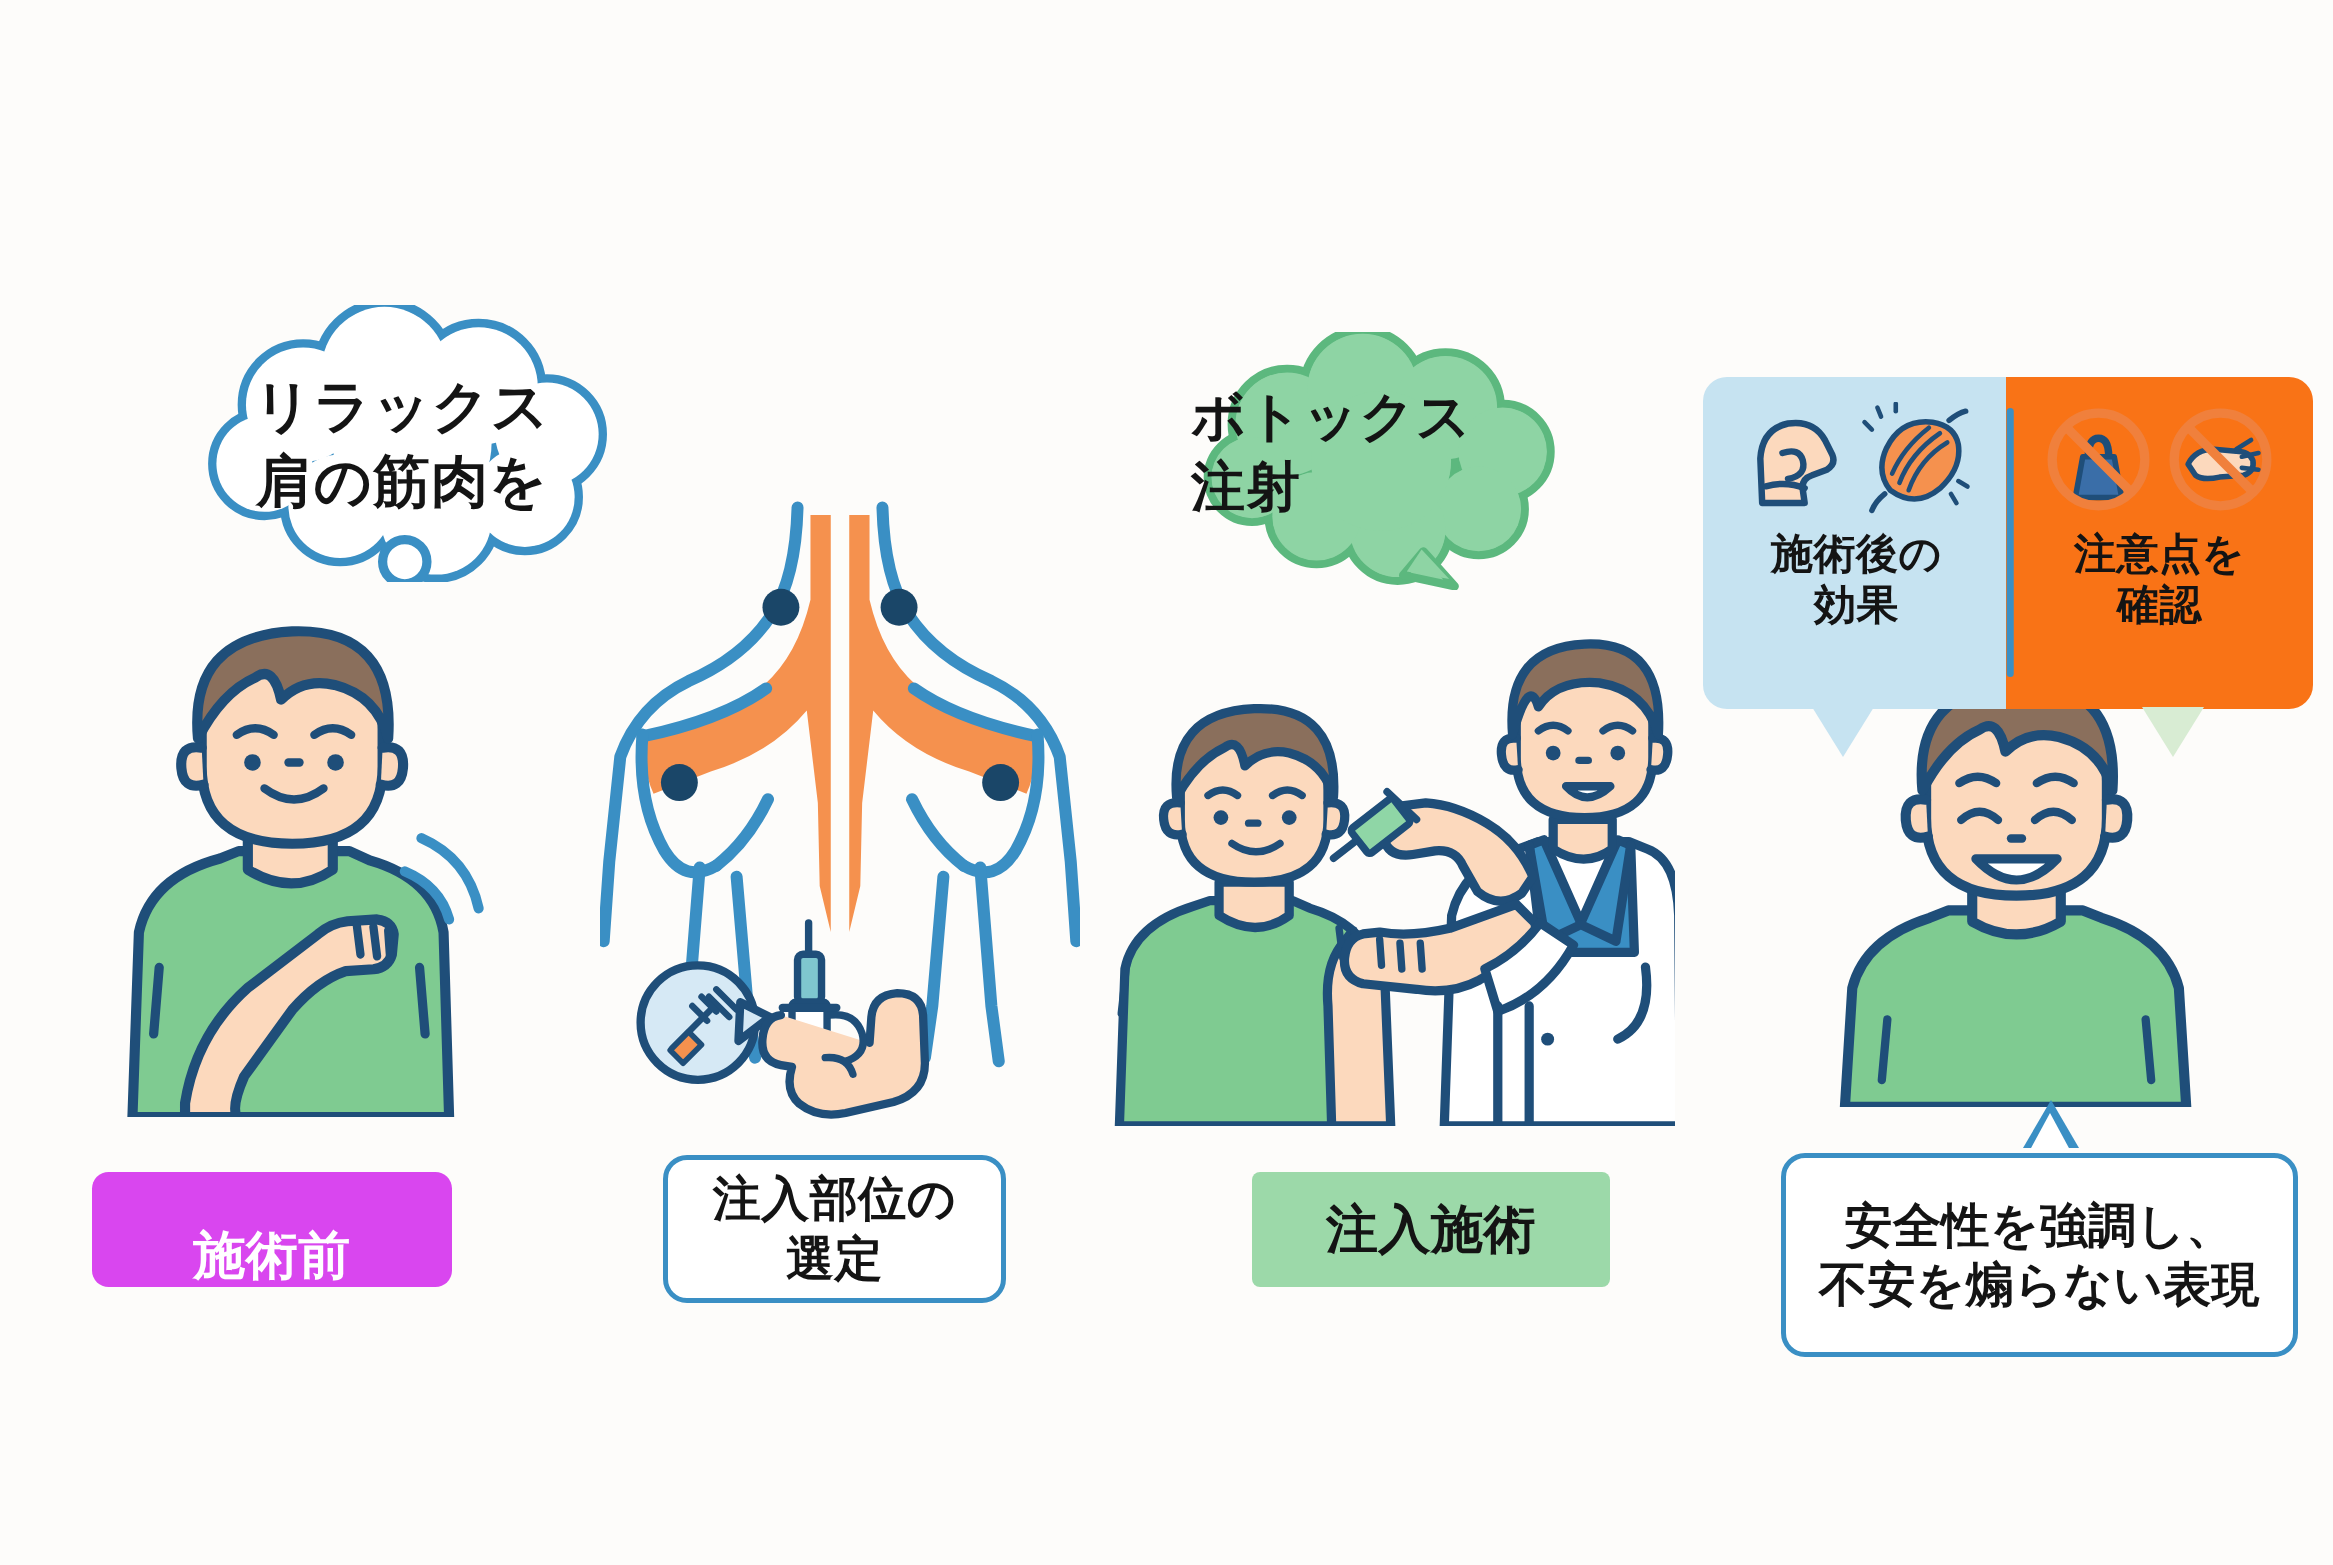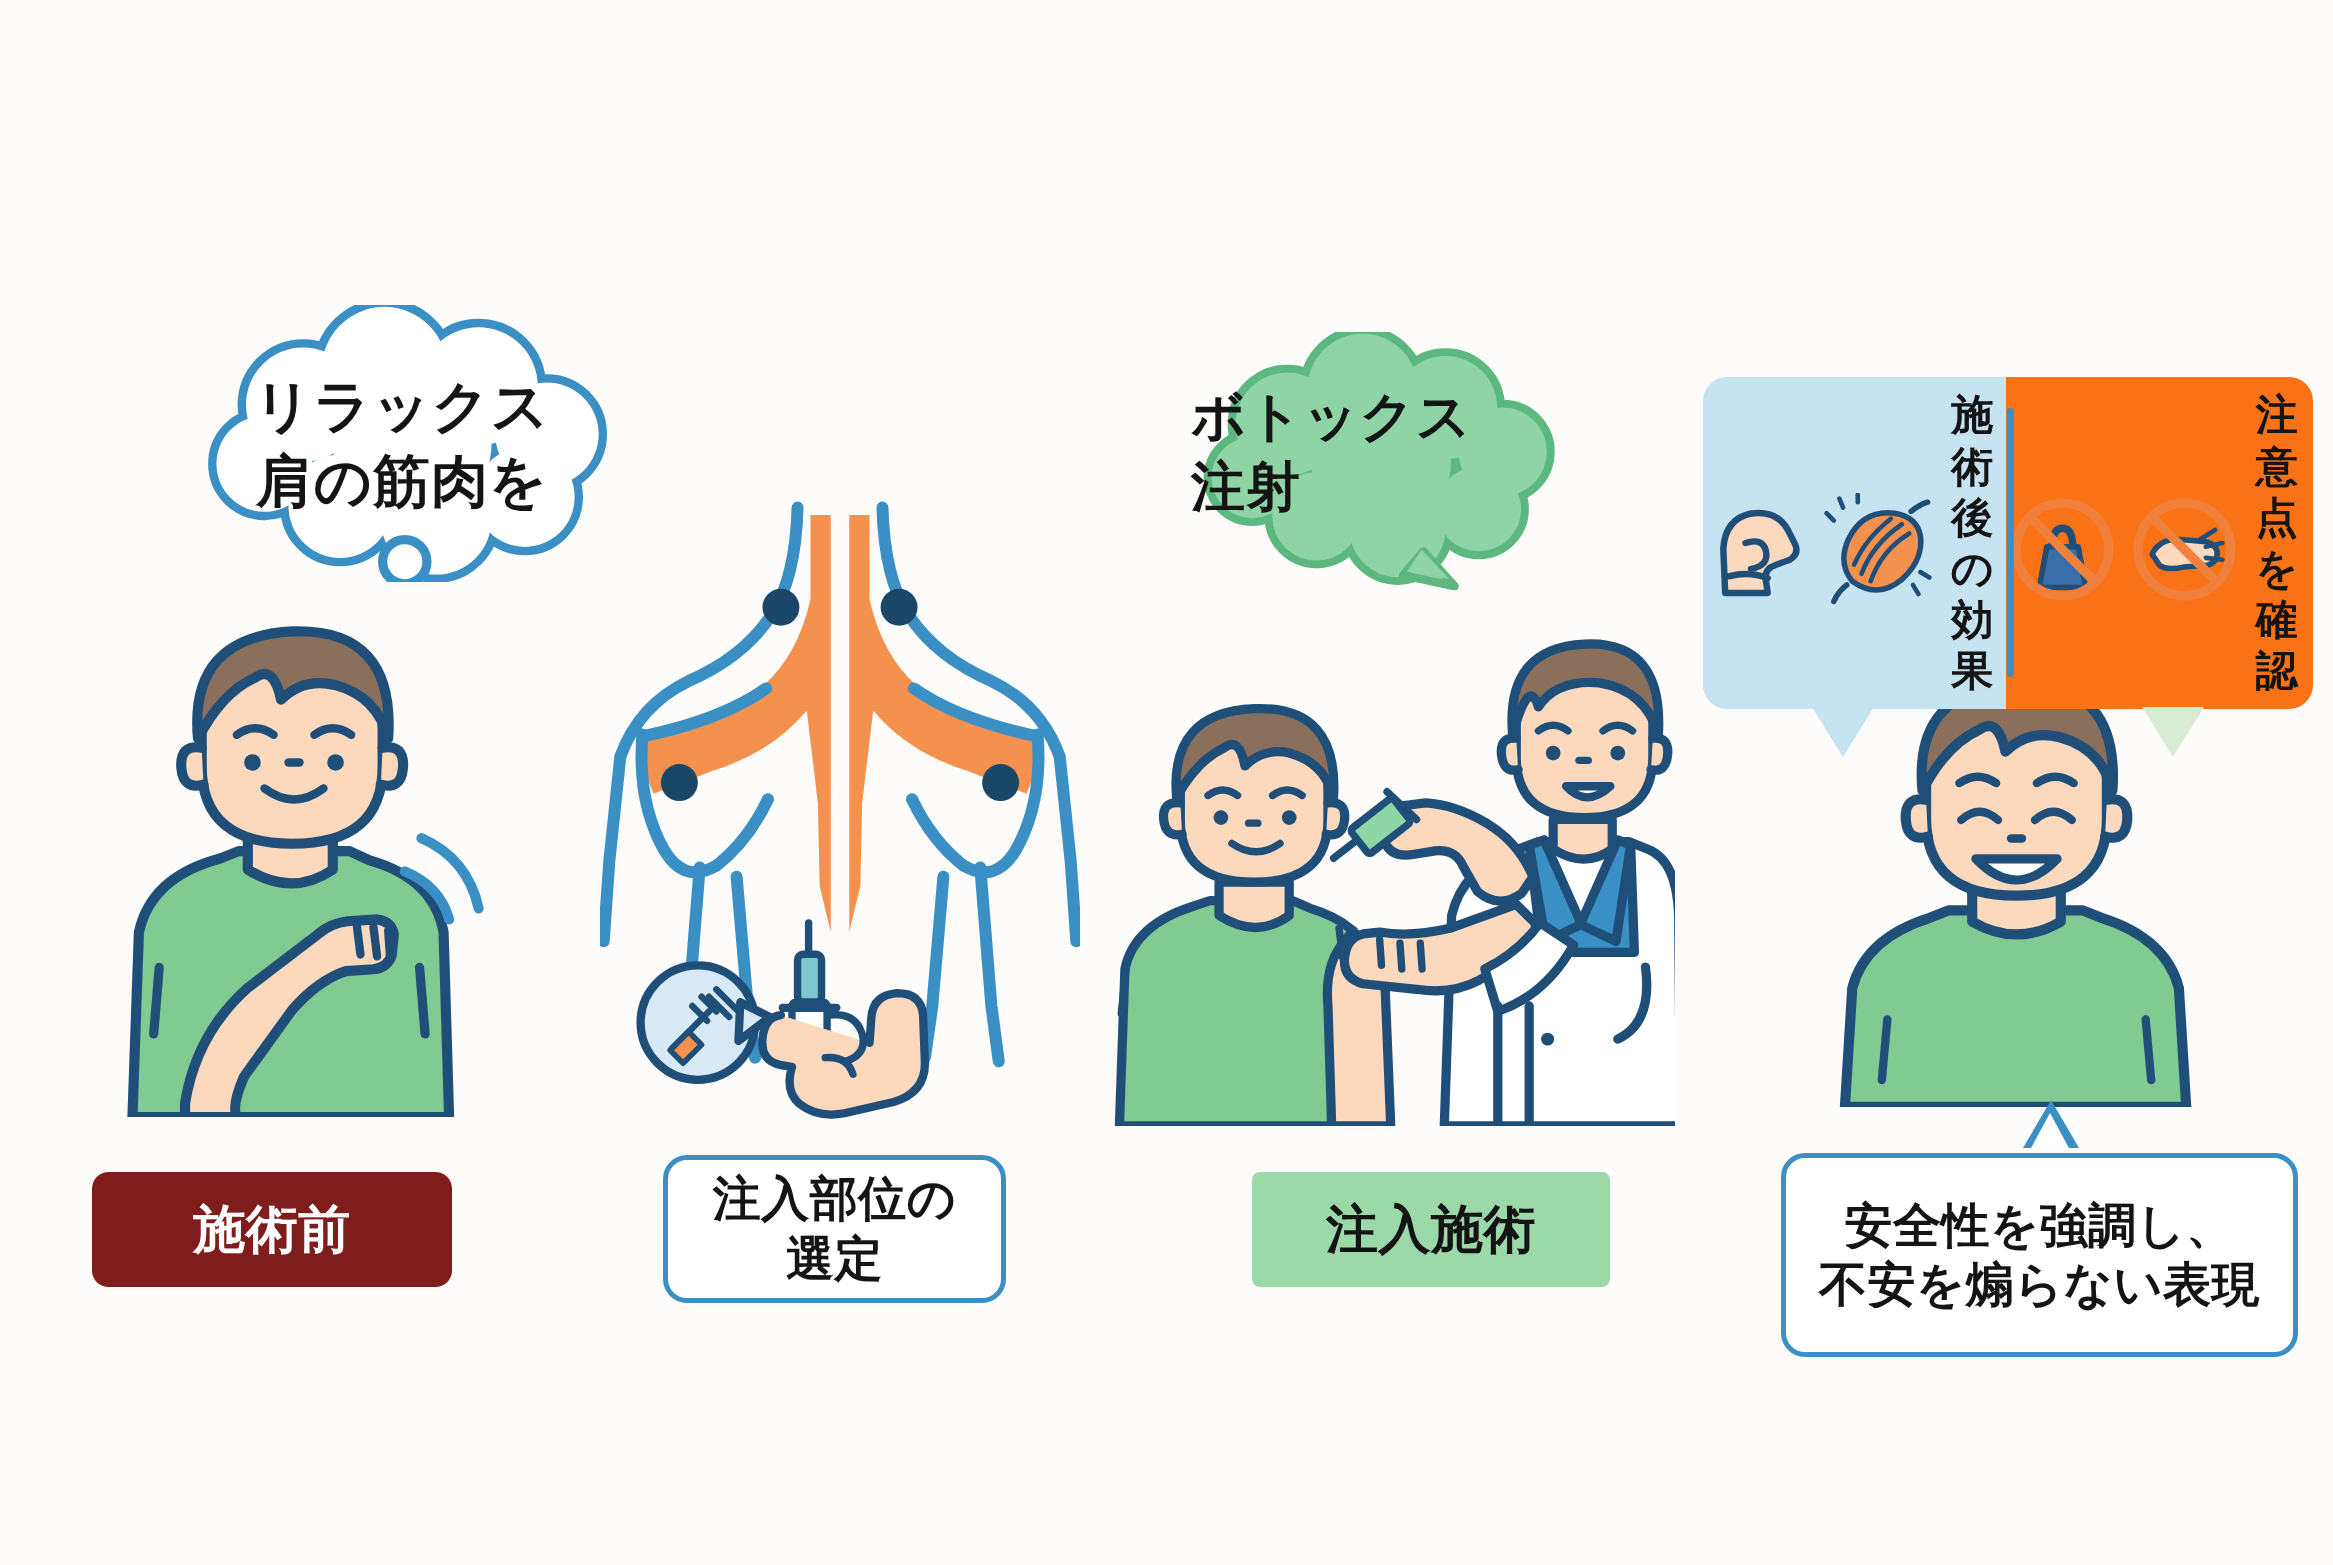--- a/index.html
+++ b/index.html
@@ -28,21 +28,21 @@
     position:absolute; inset:0;
     display:flex; flex-direction:column; align-items:flex-start; justify-content:center;
     font-size:54px; font-weight:700; color:#141414; line-height:1.30;
     letter-spacing:0.9px; text-align:center; z-index:4; padding-bottom:20px;
   }
 
   
   .dual-panel { left:1703px; top:377px; width:614px; height:332px; z-index:2; }
   .dual-half {
     position:absolute; top:0; width:50%; height:100%;
-    display:flex; flex-direction:row; align-items:center;
+    display:flex; flex-direction:column; align-items:center;
   }
   .dual-left  { left:0;  background:#c6e3f1; border-radius:24px 0 0 24px; }
   .dual-right { right:4px; background:#f97316; border-radius:0 24px 24px 0; }
   .dual-divider {
     position:absolute; left:50%; top:31px; width:6.5px; height:calc(100% - 63px);
     background:#3a8fc4; transform:translateX(-50%); border-radius:3.7px;
   }
   .dual-icons { height:138px; display:flex; align-items:center; justify-content:center; gap:9.2px; margin-top:13px; }
   .dual-label {
     font-size:42px; font-weight:700; color:#141414;
@@ -58,21 +58,21 @@
   
   .labelrow { left:0; top:1144px; width:2333px; height:212px; }
 
   .lbl {
     position:absolute; top:0;
     display:flex; align-items:center; justify-content:center;
     text-align:center; font-weight:700; color:#141414;
     line-height:1.24; letter-spacing:0.5px;
   }
   .lbl-filled-blue {
-    background:#7f1d1d; color:#ffffff; border-radius:16.6px;
+    background:#d946ef; color:#ffffff; border-radius:16.6px;align-items:flex-end;
   }
   .lbl-filled-green {
     background:#9cd9a9; color:#141414; border-radius:8px;
   }
   .lbl-outline {
     background:#ffffff; border:5.5px solid #3a8fc4; border-radius:24px;
   }
 
   .lbl1 { left:92px;  width:360px; height:115px; top:28px;  font-size:52px; }
   .lbl2 { left:663px;  width:343px; height:148px; top:11px;  font-size:48px; }

